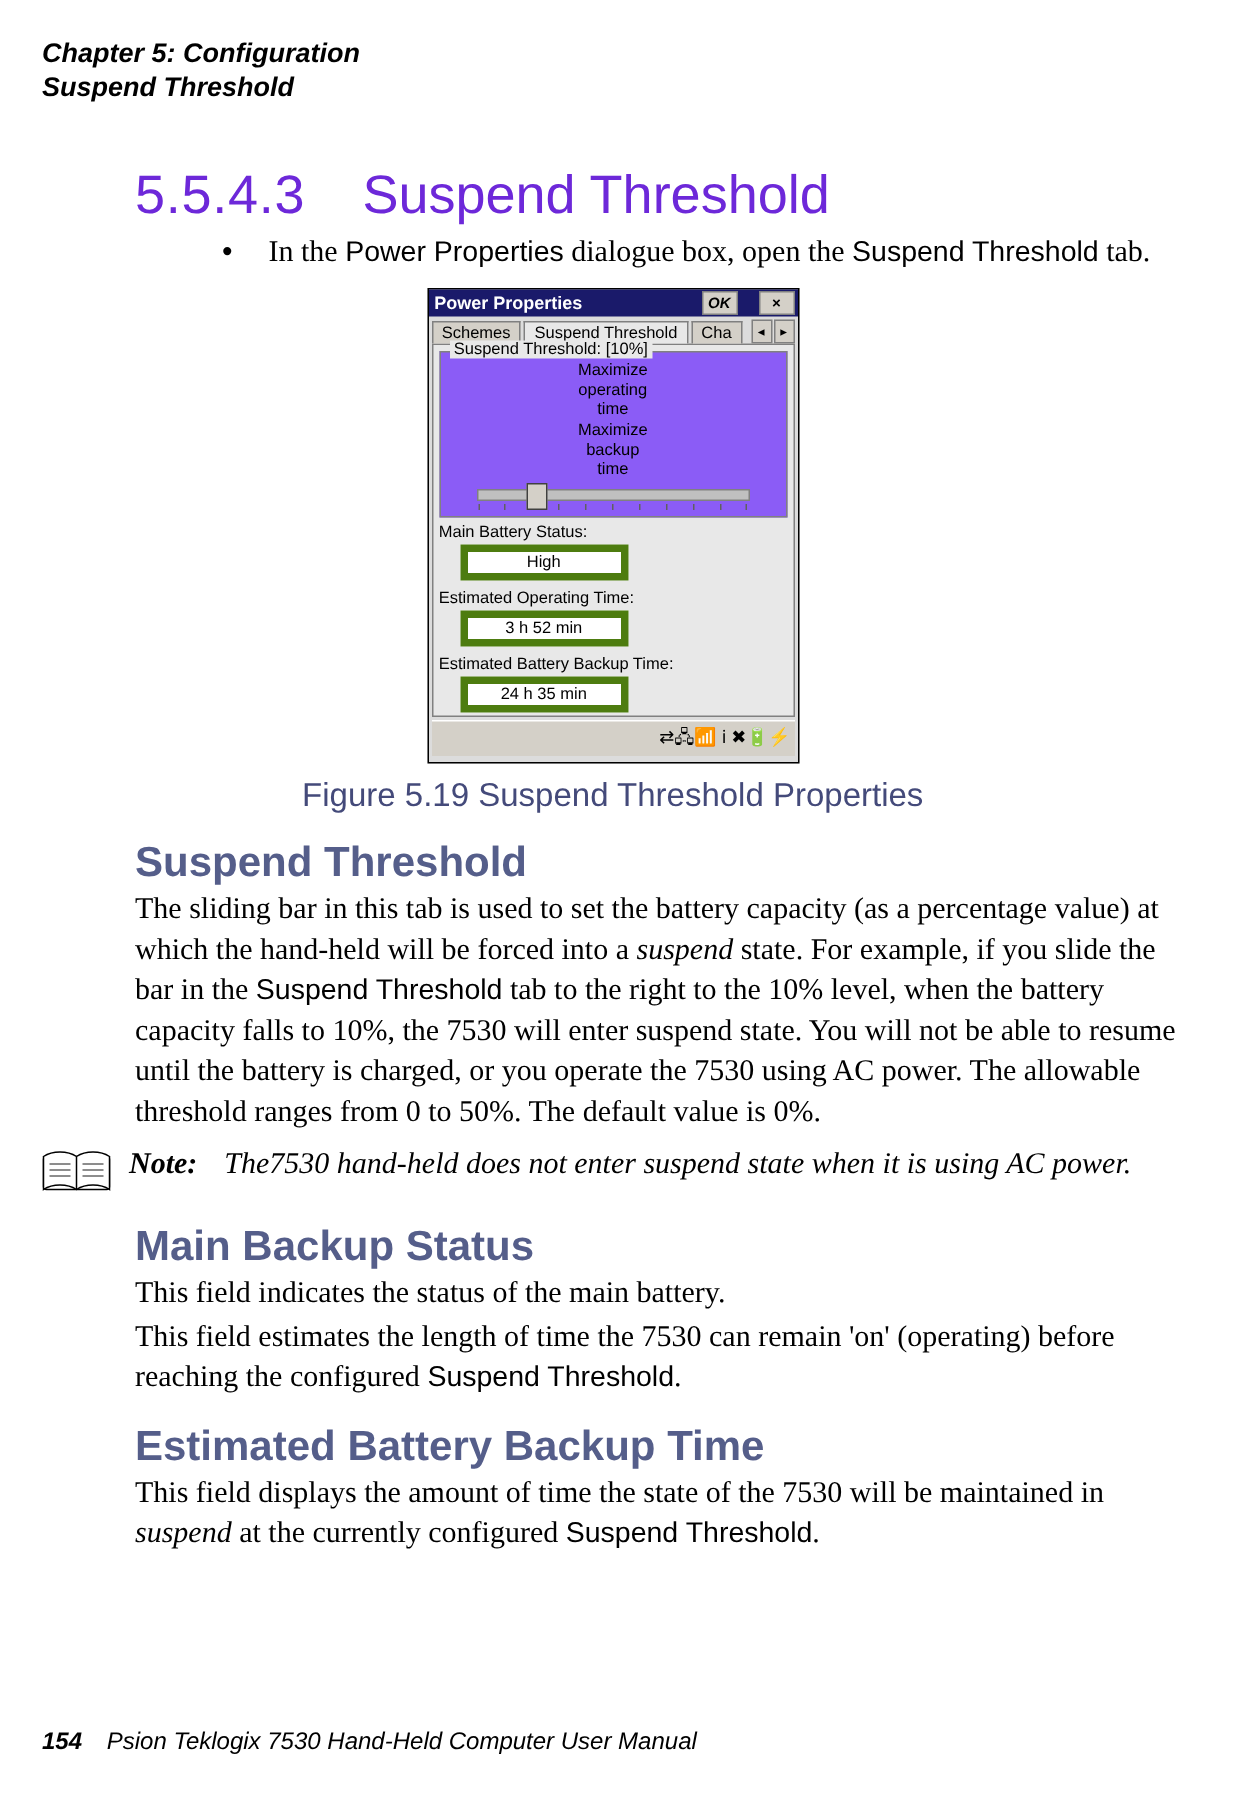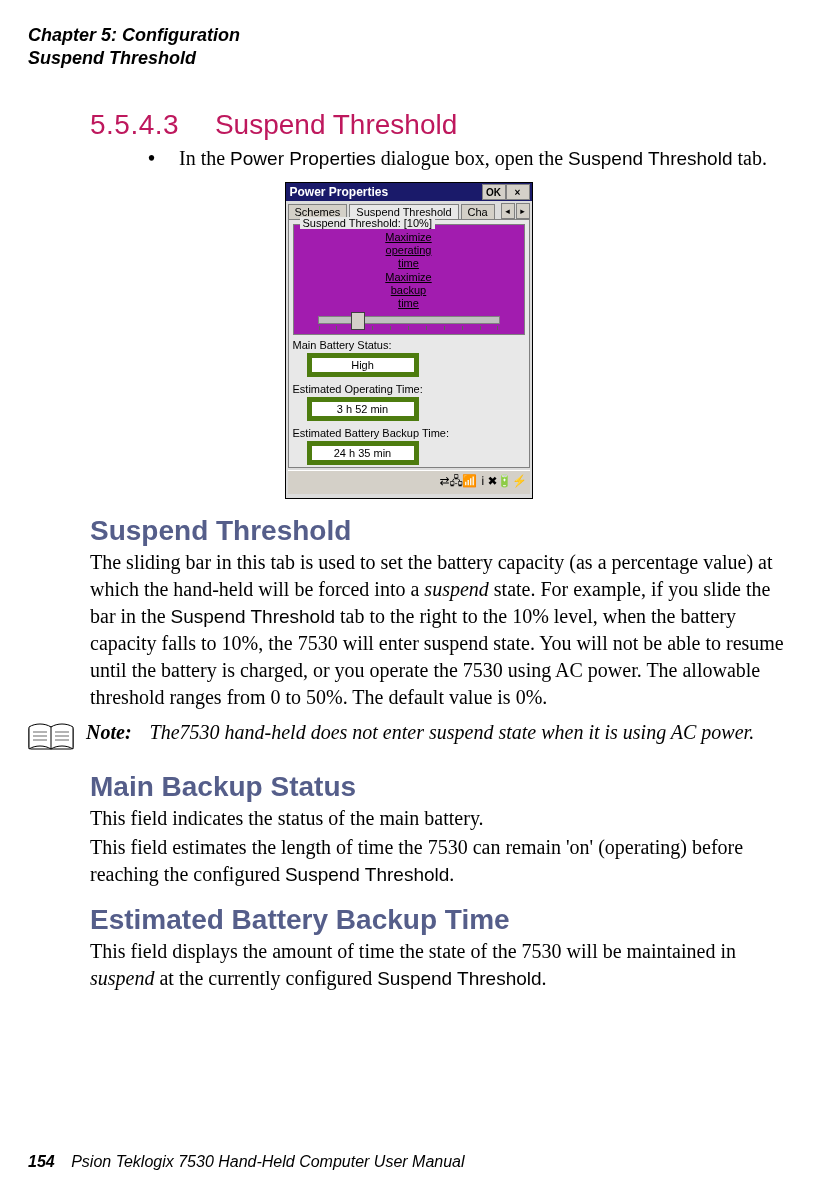--- a/index.html
+++ b/index.html
@@ -25,22 +25,22 @@
     font-style: italic;
     font-weight: bold;
     font-size: 18px;
     line-height: 1.25;
     margin: 0;
   }
   .section-num {
     font-family: "Arial Narrow", Arial, sans-serif;
     font-weight: normal;
     font-stretch: condensed;
-    font-size: 28px;
-    color: #be185d;
+    font-size: 36px;
+    color: #6d28d9;
     margin: 40px 0 0 62px;
   }
   .section-num .numtxt { letter-spacing: 0.5px; }
   .section-num .ttl { margin-left: 28px; }
   .bullet-line {
     margin: 4px 0 0 120px;
     font-size: 20px;
     line-height: 1.35;
     display: flex;
   }
@@ -67,21 +67,21 @@
     color: #fff;
     display: flex;
     align-items: center;
     height: 18px;
     padding: 0 2px;
   }
   .fig-titlebar .t-title { flex: 1; font-weight: bold; font-size: 12px; padding-left: 2px; }
   .fig-titlebar .btn {
     width: 22px; height: 14px; background: #d4d0c8; border: 1px solid #808080;
     display: inline-flex; align-items: center; justify-content: center;
-    font-size: 10px; font-weight: bold; margin-left: 0; color:#000;
+    font-size: 10px; font-weight: bold; margin-left: 14px; color:#000;font-style:italic;
   }
   .fig-tabs {
     display: flex; align-items: center; margin: 2px 2px 0 2px; gap: 2px;
   }
   .tab, .tab-active {
     border: 1px solid #808080; border-bottom: none;
     padding: 1px 6px; font-size: 11px; background: #d4d0c8;
   }
   .tab-active { background: #e8e8e8; }
   .tab-cut { flex:0 0 auto; width: 20px; overflow:hidden; }
@@ -94,22 +94,21 @@
     background: #e8e8e8;
     border: 1px solid #808080;
     margin: 0 2px 2px 2px;
     padding: 4px 4px 0 4px;
   }
   .group {
     border: 1px solid #808080;
     margin-bottom: 4px;
     padding: 6px 4px 4px 4px;
     position: relative;
-    background: #a21caf;
-    text-decoration: underline;
+    background: #8b5cf6;
   }
   .group .legend {
     position: absolute; top: -8px; left: 6px;
     background: #e8e8e8; padding: 0 3px; font-size: 11px;
   }
   .slider-row { display: flex; justify-content: space-between; text-align:center; font-size:11px; line-height:1.2;flex-direction:column; }
   .slider-track {
     margin: 6px auto 2px auto;
     height: 6px; width: 180px; background:#c0c0c0; border:1px solid #808080; position:relative;
   }
@@ -251,20 +250,21 @@
       <div class="status-lbl">Estimated Operating Time:</div>
       <div><span class="inset-box">3 h 52 min</span></div>
       <div class="status-lbl">Estimated Battery Backup Time:</div>
       <div><span class="inset-box">24 h 35 min</span></div>
     </div>
     <div class="tray">
       <span>⇄🖧📶 ℹ ✖🔋⚡</span>
     </div>
   </div>
 
+  <div class="fig-caption">Figure 5.19 Suspend Threshold Properties</div>
 
   <h3 class="subhead">Suspend Threshold</h3>
   <p class="body">
     <span>The sliding bar in this tab is used to set the battery capacity (as a percentage value) at which the hand-held will be forced into a </span><em>suspend</em><span> state. For example, if you slide the bar in the </span><span class="ital-ui">Suspend Threshold</span><span> tab to the right to the 10% level, when the battery capacity falls to 10%, the 7530 will enter suspend state. You will not be able to resume until the battery is charged, or you operate the 7530 using AC power. The allowable threshold ranges from 0 to 50%. The default value is 0%.</span>
   </p>
 
   <div class="note-row">
     <svg class="note-icon" viewBox="0 0 46 34">
       <rect x="1" y="6" width="44" height="22" rx="2" fill="#fff" stroke="#000" stroke-width="1"></rect>
       <path d="M23 6 C 17 2, 7 2, 1 6 L 1 28 C 7 24, 17 24, 23 28 C 29 24, 39 24, 45 28 L 45 6 C 39 2, 29 2, 23 6 Z" fill="#fff" stroke="#000" stroke-width="1"></path>

